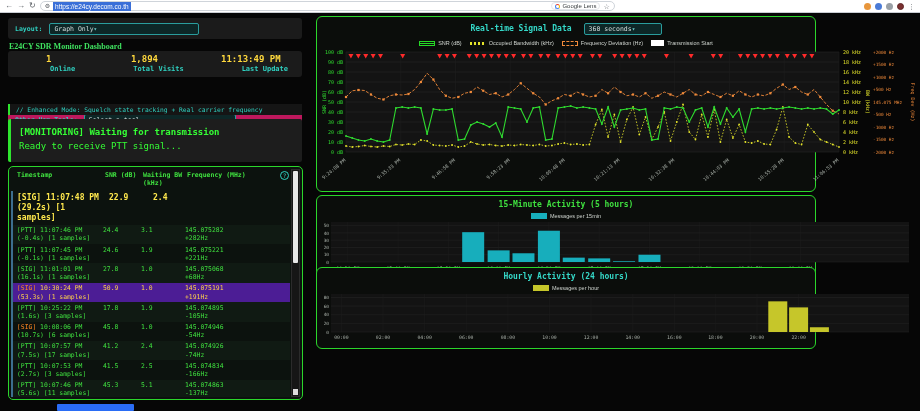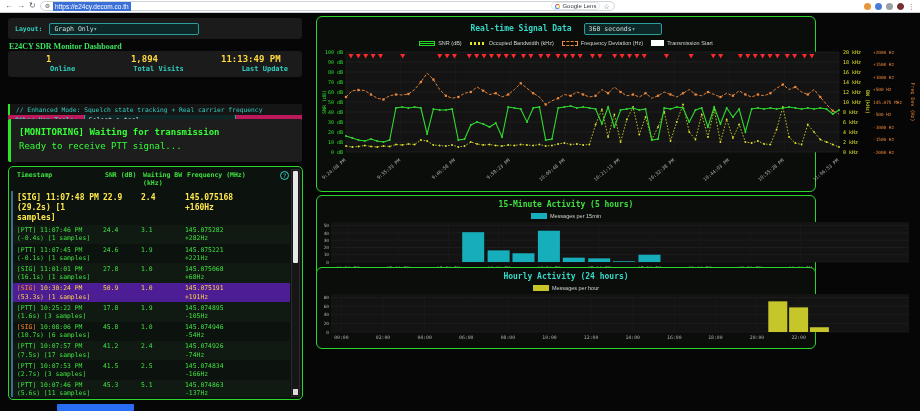--- a/index.html
+++ b/index.html
@@ -36,21 +36,21 @@
 .monitor{position:absolute;left:8px;top:106px;width:294px;height:43px;background:#1d1d1d;border-left:3px solid #2ee52e;border-radius:2px;padding:6px 8px;}
 .mon1{color:#35ff35;font-size:9px;font-weight:bold;line-height:14px;}
 .mon2{color:#35ff35;font-size:9px;line-height:14px;}
 
 .table{position:absolute;left:8px;top:153px;width:295px;height:234px;border:1.5px solid #2bd62b;border-radius:5px;background:#0c120e;overflow:hidden;}
 .thead{display:grid;grid-template-columns:88px 38px 44px 92px;padding:4px 0 2px 8px;color:#3fe03f;font-weight:bold;font-size:6.5px;line-height:1.25;}
 .help{position:absolute;top:4px;right:13px;width:9px;height:9px;border:1px solid #2fd0c0;border-radius:50%;color:#2fd0c0;font-size:6px;display:flex;align-items:center;justify-content:center;}
 .tbody{position:absolute;top:24px;left:2px;right:12px;bottom:2px;border-left:2px solid #3d6e8f;overflow:hidden;}
 .trow{display:grid;grid-template-columns:86px 38px 44px 92px;padding:1.5px 0 1.5px 4px;font-size:6.4px;line-height:1.28;color:#3fe03f;}
 .trow:nth-child(even){background:#101a13;}
-.trow.latest{font-size:8px;color:#ffe84d;font-weight:bold;}
+.trow.latest{font-size:8px;color:#ffe84d;font-weight:bold;gap:6px;}
 .trow.highlight{background:#4c1d95;color:#ffd24a;}
 .trow.highlight .tag-orange{color:#ff8822;}
 .tag-orange{color:#ff8822;}
 .tag-yellow{color:#ffe84d;}
 .scroll{position:absolute;top:2px;right:2px;bottom:2px;width:9px;background:#161616;border:1px solid #2b2b2b;}
 .thumb{position:absolute;top:1px;left:1px;width:5px;height:92px;background:#e8e8e8;border-radius:1px;}
 .scroll-btm{position:absolute;bottom:1px;left:1px;width:5px;height:6px;background:#dcdcdc;}
 .blue-frag{position:absolute;left:57px;top:391px;width:77px;height:7px;background:#2a6df5;border-radius:1px;}
 
 .panel{position:absolute;left:316px;width:500px;border:1.5px solid #2bd62b;border-radius:6px;background:#0b0d0b;}
@@ -142,24 +142,20 @@
       <div>SNR (dB)</div>
       <div>Waiting BW (kHz)</div>
       <div>Frequency (MHz)</div>
     </div>
     <div class="help">?</div>
     <div class="tbody" id="table-body">
         <div class="trow latest">
           <div class="c-ts"><span class="tag tag-yellow">[SIG]</span> 11:07:48 PM (29.2s) [1 samples]</div>
           <div class="c-num">22.9</div>
           <div class="c-num">2.4</div>
-          <div class="c-freq">
-            <div>145.075168</div>
-            <div>+160Hz</div>
-          </div>
         </div>
         <div class="trow">
           <div class="c-ts"><span class="tag tag-green">[PTT]</span> 11:07:46 PM (-0.4s) [1 samples]</div>
           <div class="c-num">24.4</div>
           <div class="c-num">3.1</div>
           <div class="c-freq">
             <div>145.075282</div>
             <div>+282Hz</div>
           </div>
         </div>

